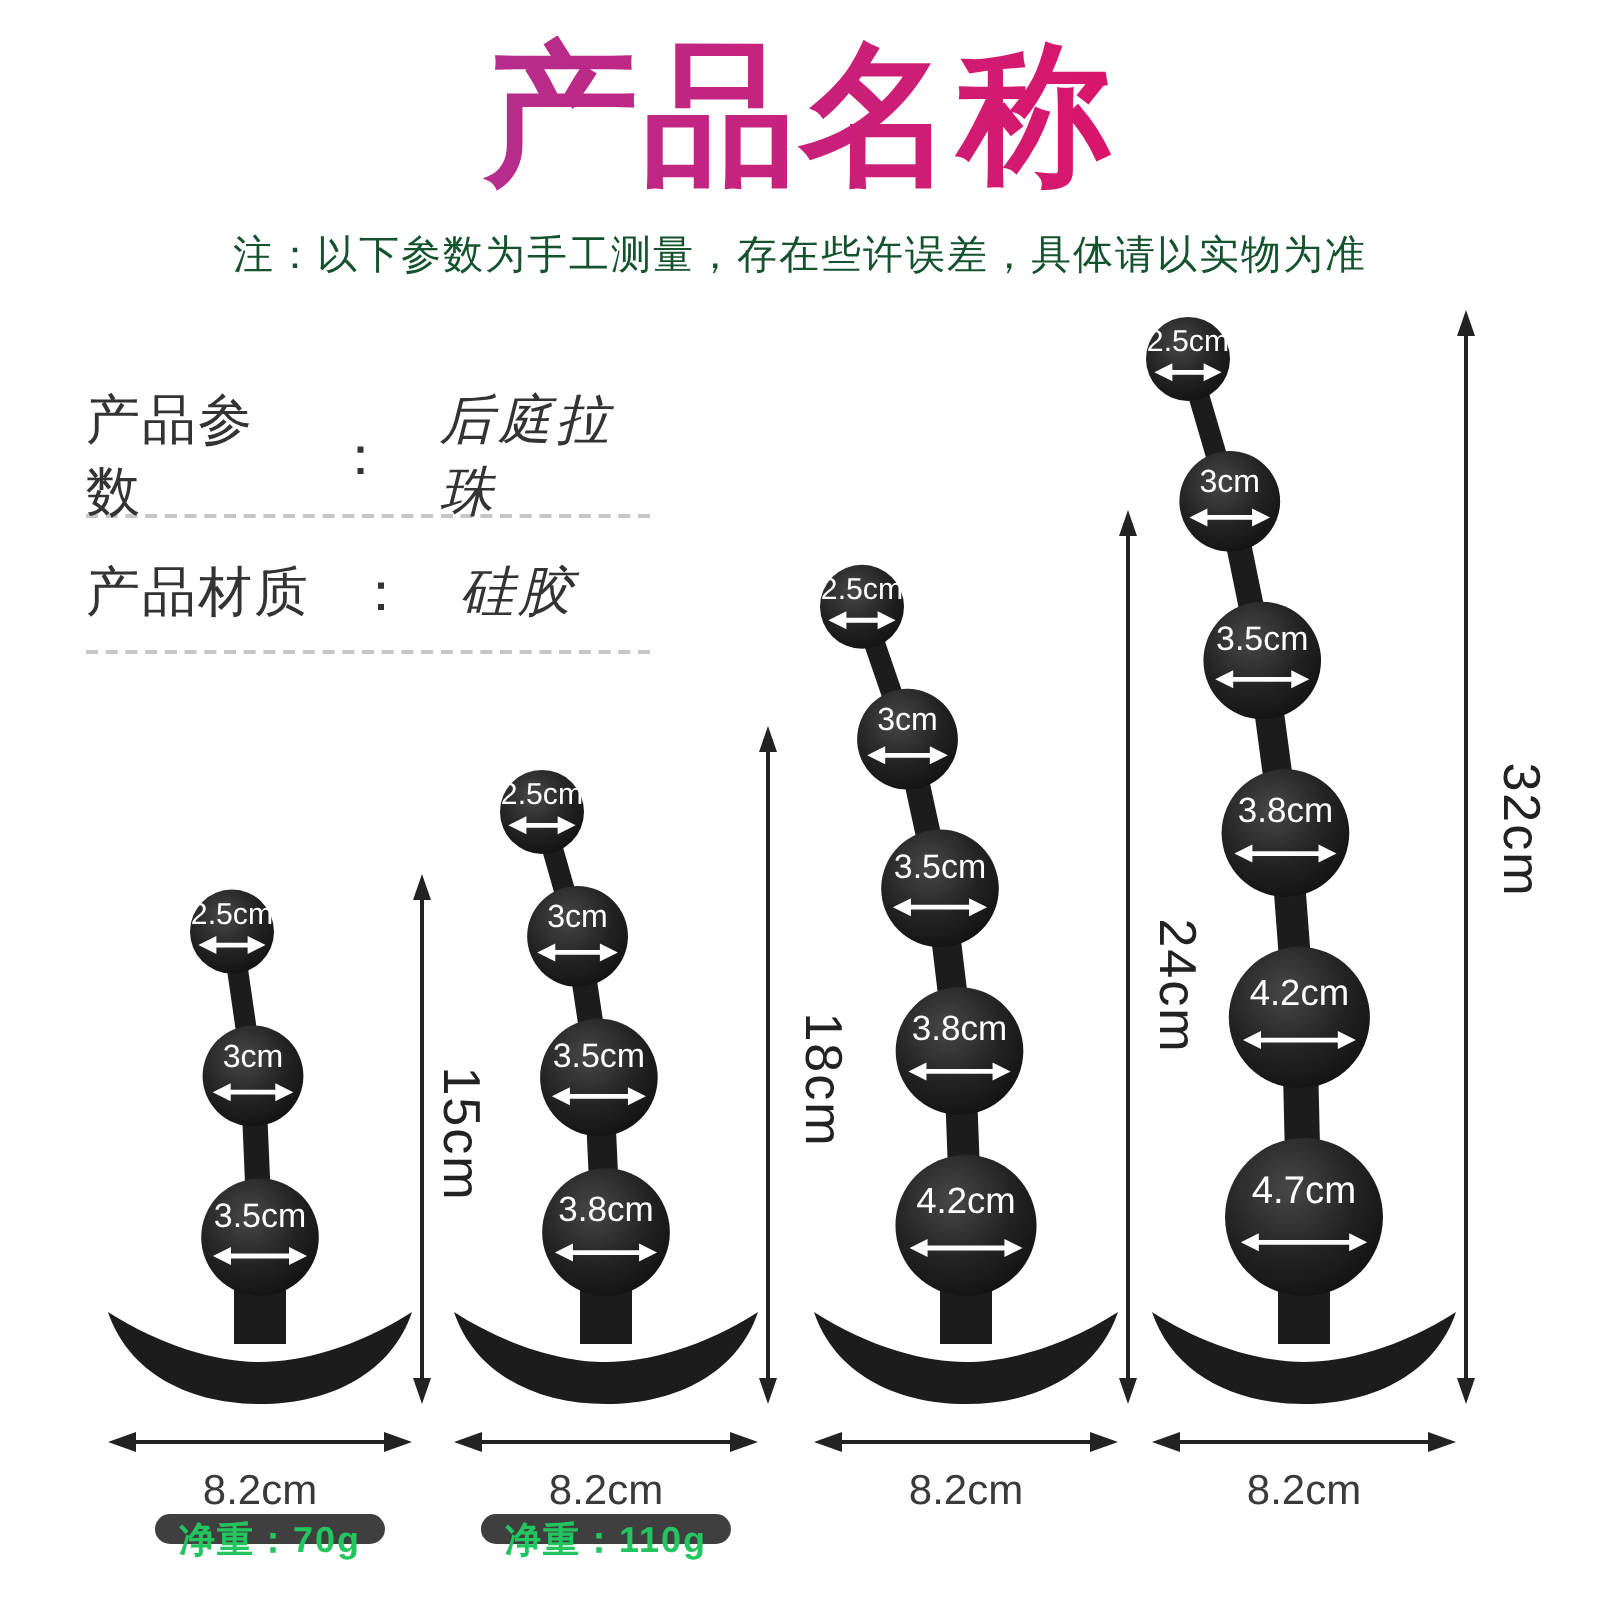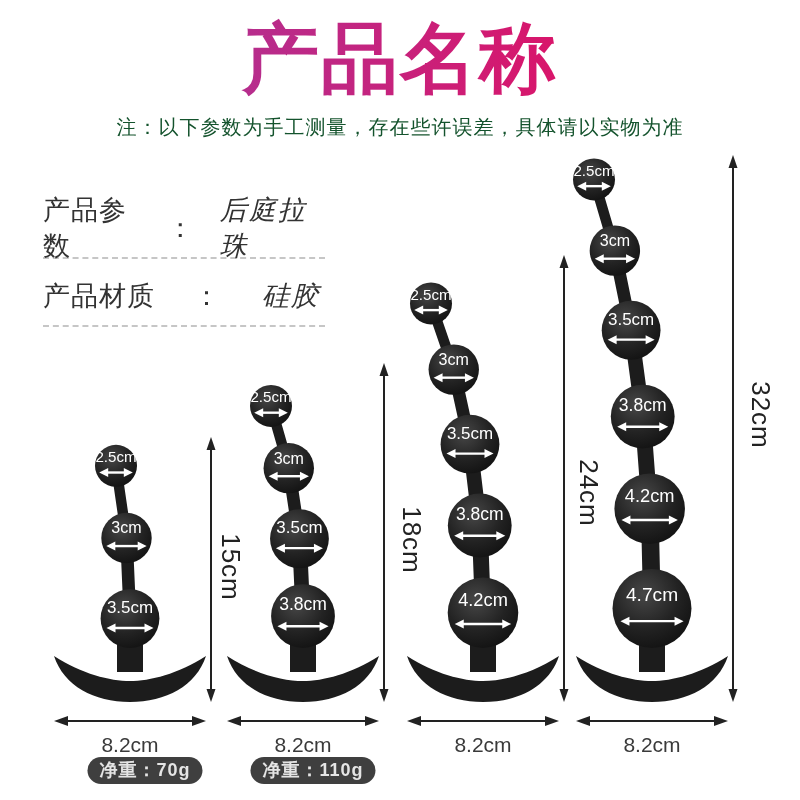--- a/index.html
+++ b/index.html
@@ -17,30 +17,30 @@
   .note{
     position:absolute;top:114px;left:0;width:100%;margin:0;
     text-align:center;font-size:20px;color:#14532d;letter-spacing:1px;font-weight:500;
   }
   .info{position:absolute;left:43px;top:214px;width:282px;}
   .info-row{display:flex;align-items:center;height:28px;font-size:27px;color:#333;font-weight:500;}
   .info-row .lbl{letter-spacing:1px;}
   .info-row .colon{margin:0 26px 0 22px;}
   .info-row .val{letter-spacing:2px;font-style:italic;}
   .divider{border-top:2px dashed #c6c6c6;width:282px;margin-top:15px;}
-  .info-row + .divider + .info-row{margin-top:23px;gap:16px;}
+  .info-row + .divider + .info-row{margin-top:23px;}
 
   .fig{position:absolute;pointer-events:none;}
   .fig text{font-family:"Liberation Sans","DejaVu Sans",sans-serif;}
 
   .pill{
     position:absolute;top:757px;transform:translateX(-50%);
-    height:27px;line-height:27px;border-radius:14px;
-    background:#3f3f3f;color:#e5e5e5;font-size:18px;font-weight:700;
-    padding:0 12px;letter-spacing:1px;white-space:nowrap;margin-left:10px;
+    height:15px;line-height:27px;border-radius:14px;
+    background:#3f3f3f;color:#22c55e;font-size:18px;font-weight:700;
+    padding:0 12px;letter-spacing:1px;white-space:nowrap;
   }
 </style>
 </head>
 <body>
 
 <div class="canvas">
 
   <h1 class="title">产品名称</h1>
   <p class="note">注：以下参数为手工测量，存在些许误差，具体请以实物为准</p>
 

